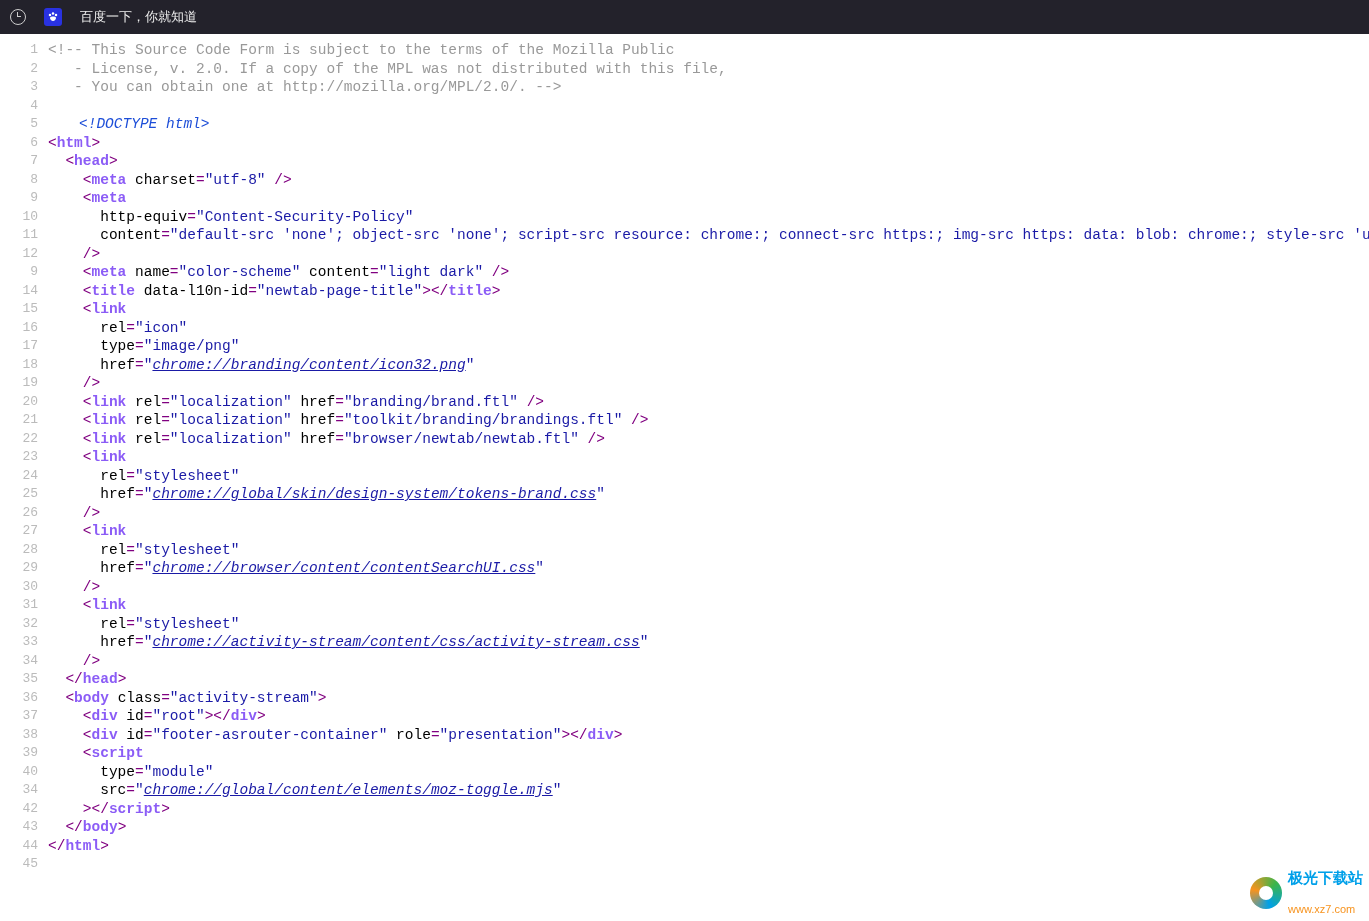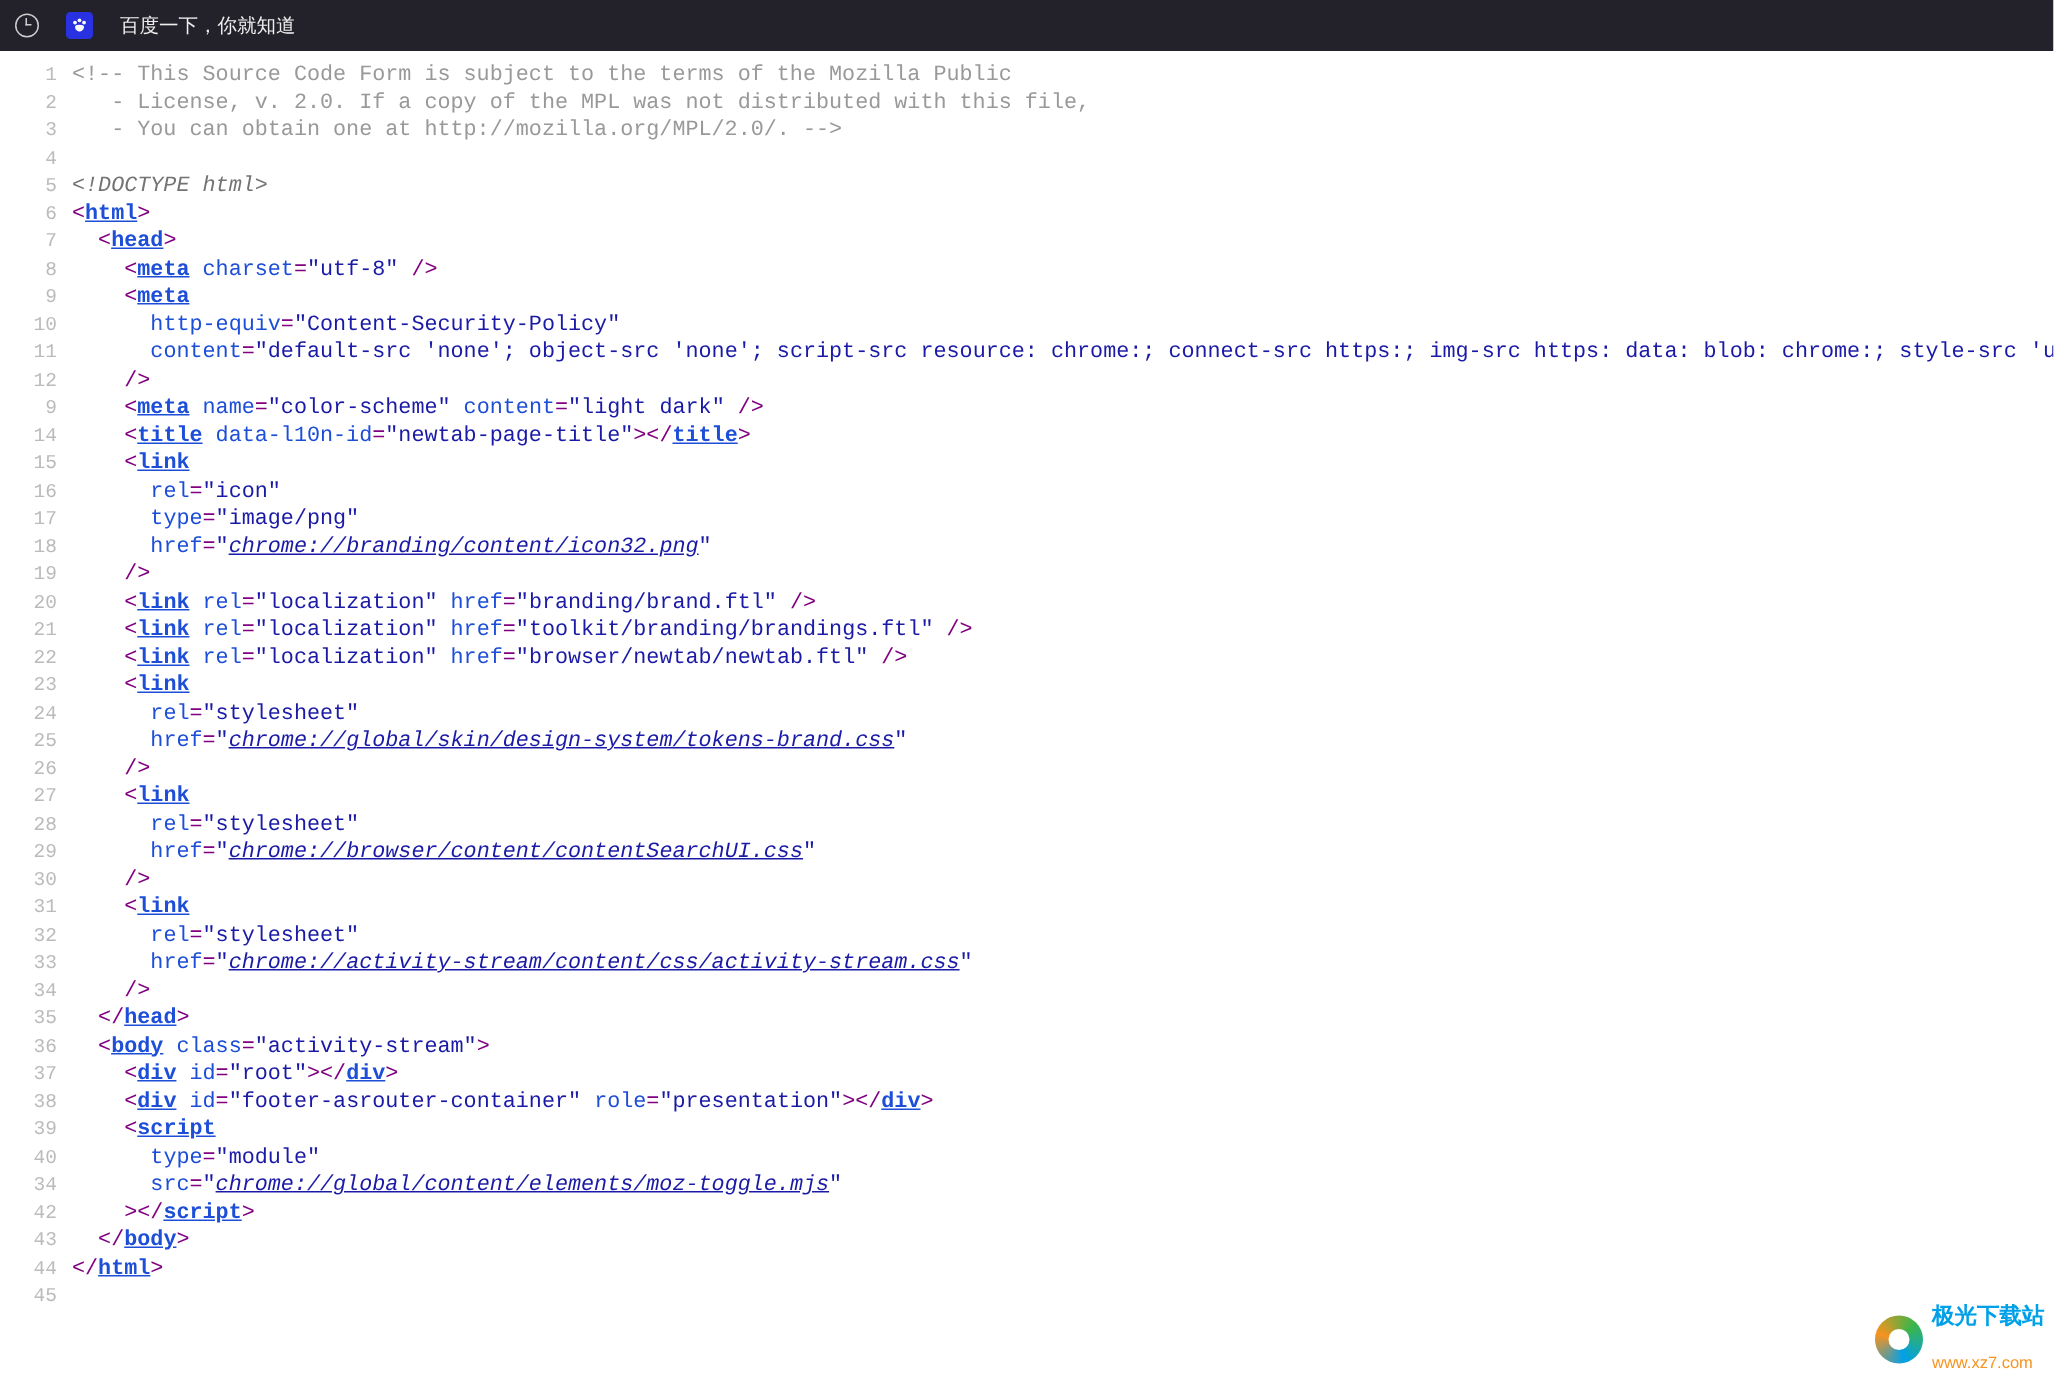--- a/index.html
+++ b/index.html
@@ -64,24 +64,24 @@
 .gutter div { height: 18.5px; }
 .code {
   flex: 1;
   padding: 7px 0 0 4px;
   white-space: pre;
   overflow: hidden;
   color: #333;
 }
 .code-line { height: 18.5px; }
 .c { color: #999; }      
-.d { color: #737373; font-style: italic; }   
+.d { color: #1d4ed8; font-style: italic; margin-left: 31px; }   
 .p { color: #800080; }                        
-.t { color: #1d4ed8; font-weight: bold; text-decoration: underline; }     
-.a { color: #1d4ed8; }                        
+.t { color: #8b5cf6; font-weight: bold; }     
+.a { color: #000000; }                        
 .s { color: #1a1aa6; }                        
 .u { color: #1a1aa6; text-decoration: underline; font-style: italic; } 
 .watermark {
   position: fixed;
   right: 6px;
   bottom: 6px;
   display: flex;
   align-items: center;
   gap: 6px;
   font-family: 'Microsoft YaHei', sans-serif;

